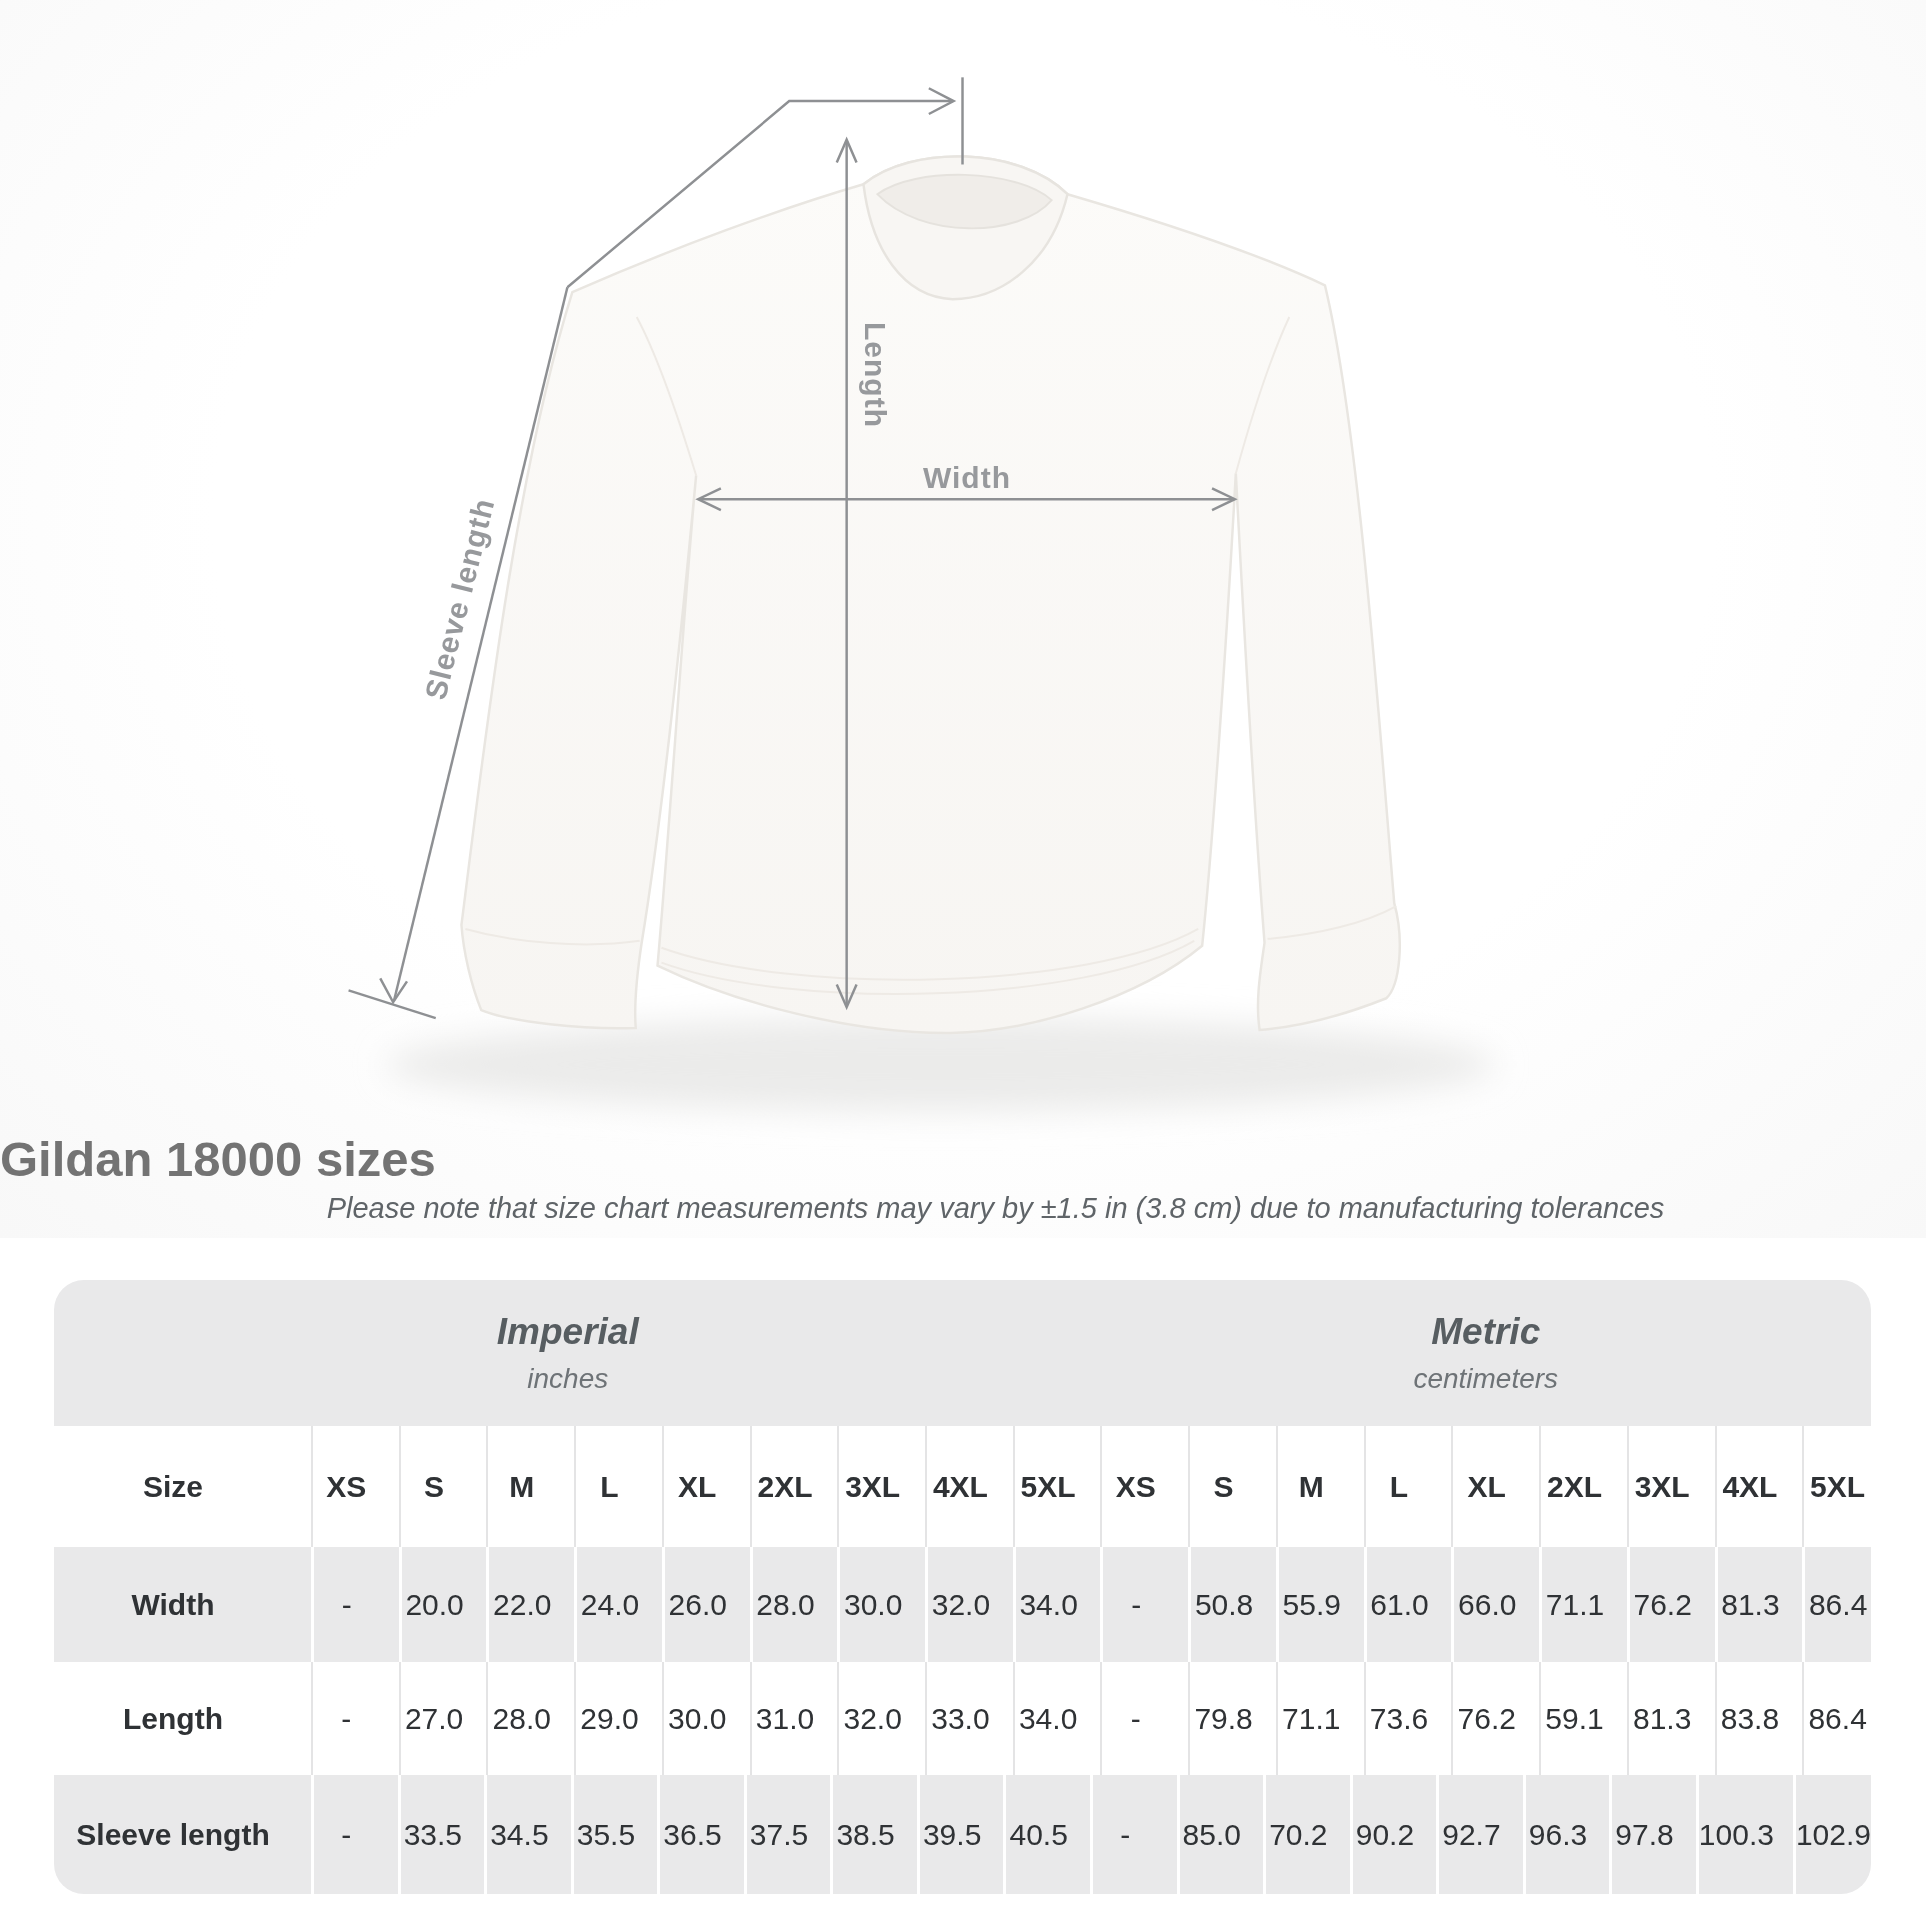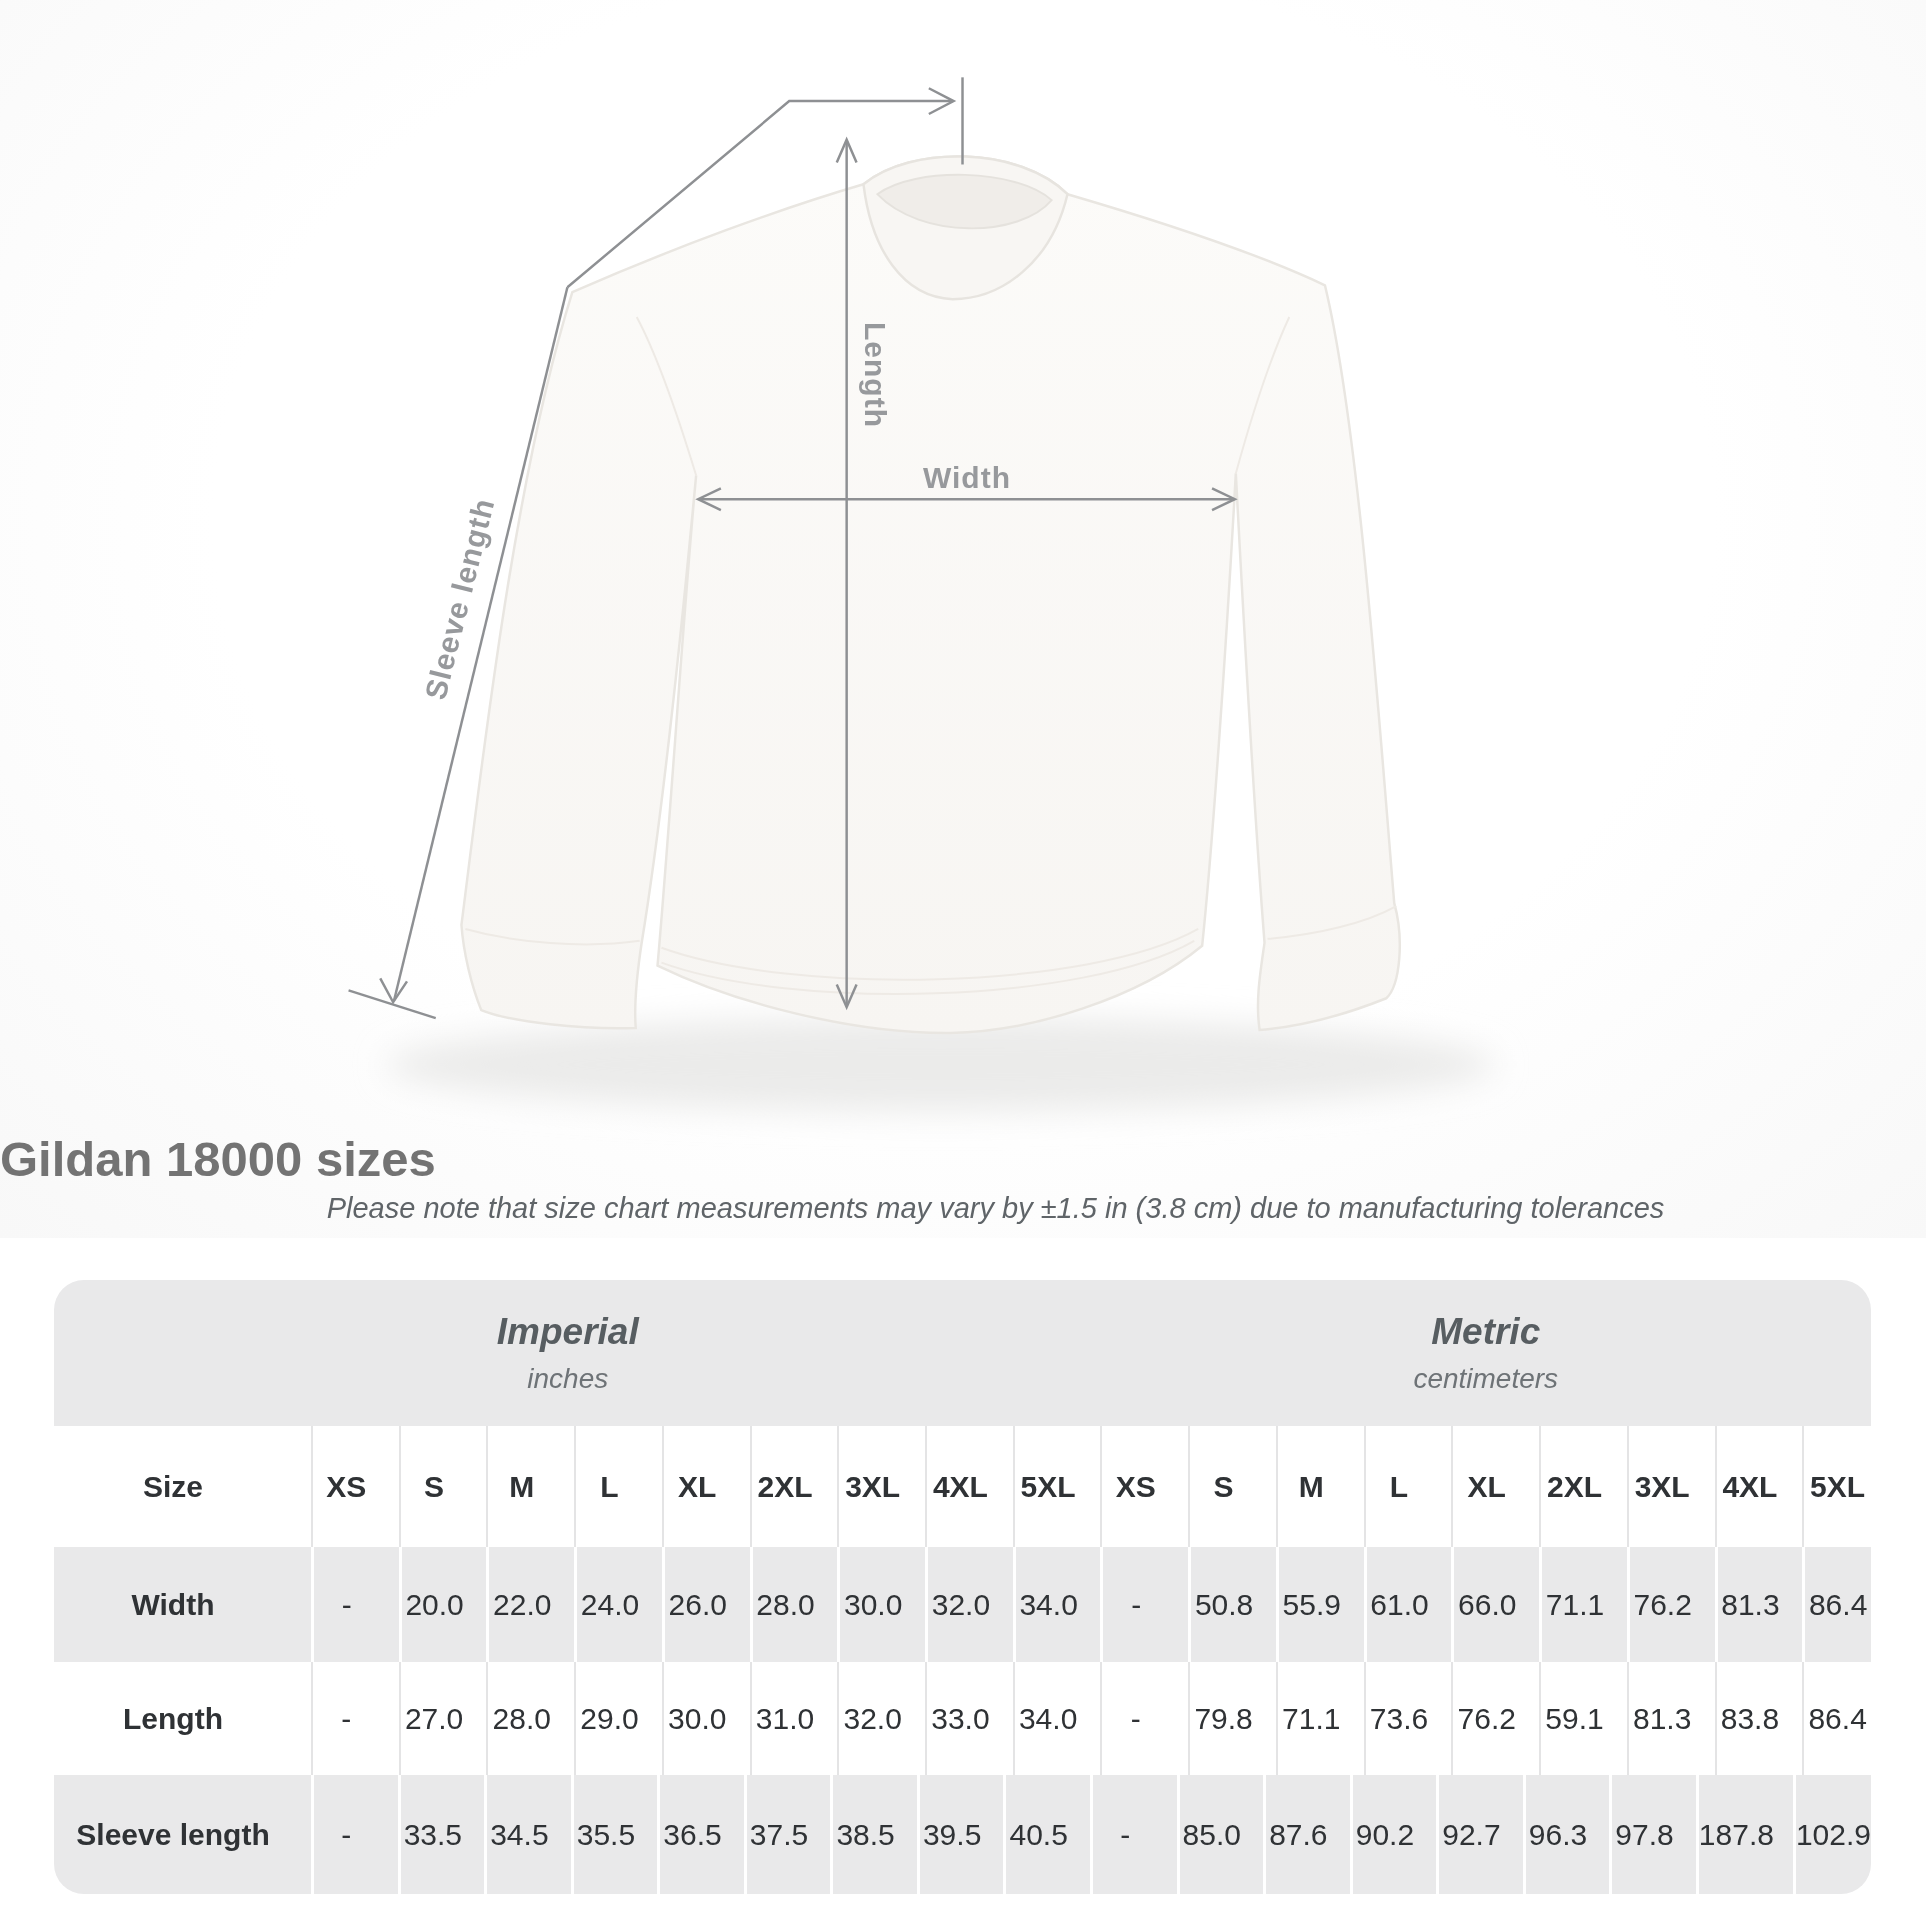--- a/index.html
+++ b/index.html
@@ -210,24 +210,24 @@
         <div class="cell">33.5</div>
         <div class="cell">34.5</div>
         <div class="cell">35.5</div>
         <div class="cell">36.5</div>
         <div class="cell">37.5</div>
         <div class="cell">38.5</div>
         <div class="cell">39.5</div>
         <div class="cell">40.5</div>
         <div class="cell">-</div>
         <div class="cell">85.0</div>
-        <div class="cell">87.6</div>
+        <div class="cell">70.2</div>
         <div class="cell">90.2</div>
         <div class="cell">92.7</div>
         <div class="cell">96.3</div>
         <div class="cell">97.8</div>
-        <div class="cell">187.8</div>
+        <div class="cell">100.3</div>
         <div class="cell">102.9</div>
       </div>
     </div>
 
 </div>
 
 
 </body></html>

